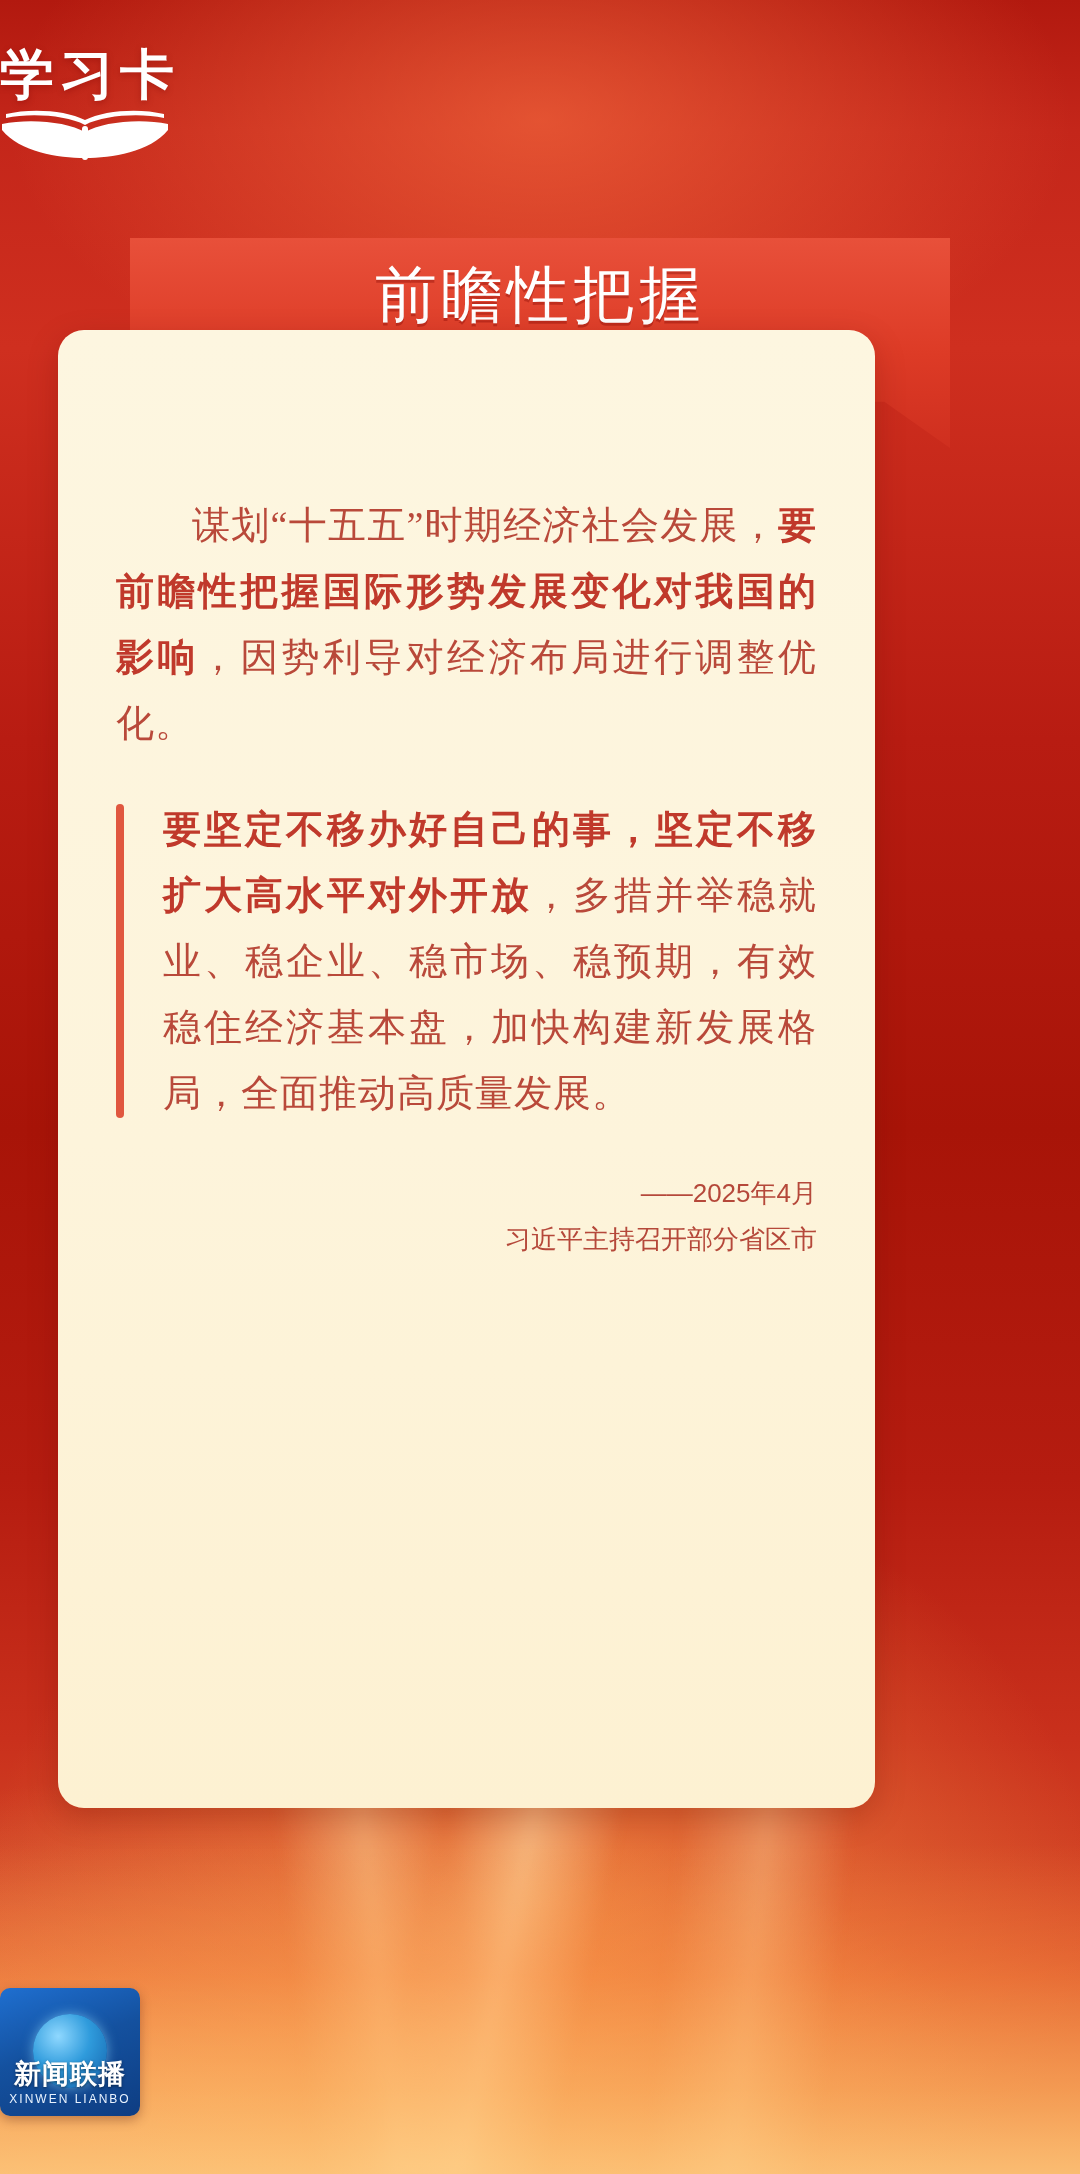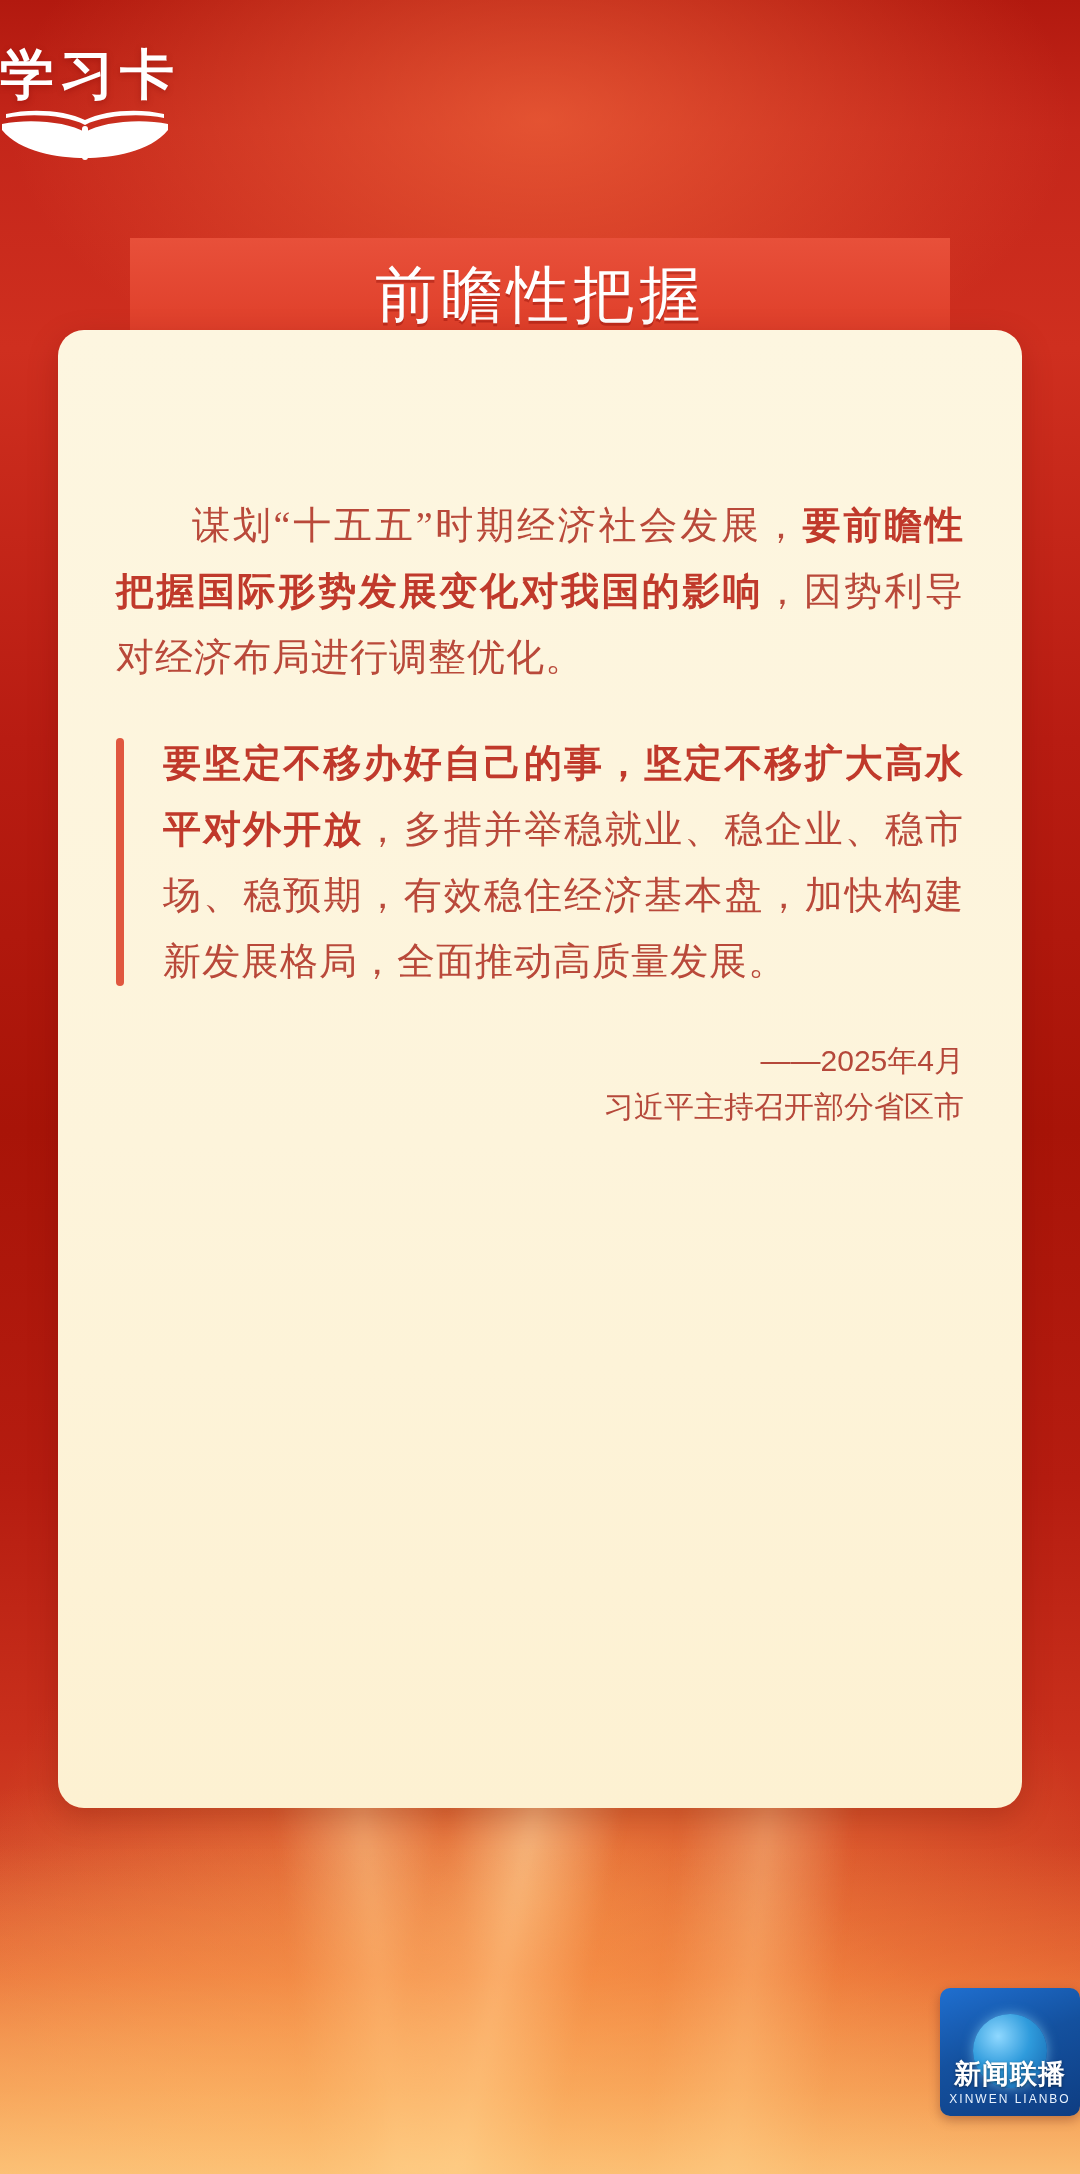--- a/index.html
+++ b/index.html
@@ -66,21 +66,21 @@
     font-weight:normal;
     font-size:62px;
     line-height:78px;
     letter-spacing:4px;
     color:#ffffff;
     text-shadow:0 3px 0 rgba(150,20,10,0.45);
   }
 
   
   .card {
-    position:absolute; left:58px; top:330px; width:964px; height:1478px;
+    position:absolute; left:58px; top:330px; width:817px; height:1478px;
     background:linear-gradient(180deg, #fdf6e0 0%, #fdf4db 55%, #fdf1d2 100%);
     border-radius:26px;
     box-shadow:0 10px 30px rgba(100,10,0,0.25);
     z-index:1;
     padding:150px 58px 40px 58px;
   }
   .card-inner { position:relative; z-index:3; }
 
   .para {
     font-family:"Liberation Serif", serif;
@@ -102,29 +102,29 @@
   .quote-block::before {
     content:"";
     position:absolute; left:0; top:8px; bottom:8px; width:8px;
     background:#e0573f; border-radius:4px;
   }
 
   .sign {
     margin-top:44px;
     text-align:right;
     font-family:"Liberation Sans", sans-serif;
-    font-size:30px;
+    font-size:26px;
     line-height:46px;
     color:#b5483a;
   }
 
   
   .footer {
     position:absolute; left:0; bottom:58px; width:1080px;
-    display:flex; justify-content:flex-end;
+    display:flex; justify-content:flex-start;
   }
   .tv-logo {
     width:140px; height:128px; border-radius:10px;
     background:linear-gradient(160deg,#1f6fd0 0%, #14519f 45%, #0e3d82 100%);
     position:relative; overflow:hidden;
     box-shadow:0 4px 12px rgba(60,0,0,0.3);
     display:flex; flex-direction:column; align-items:center; justify-content:flex-end;
     padding-bottom:10px;
   }
   .globe {

